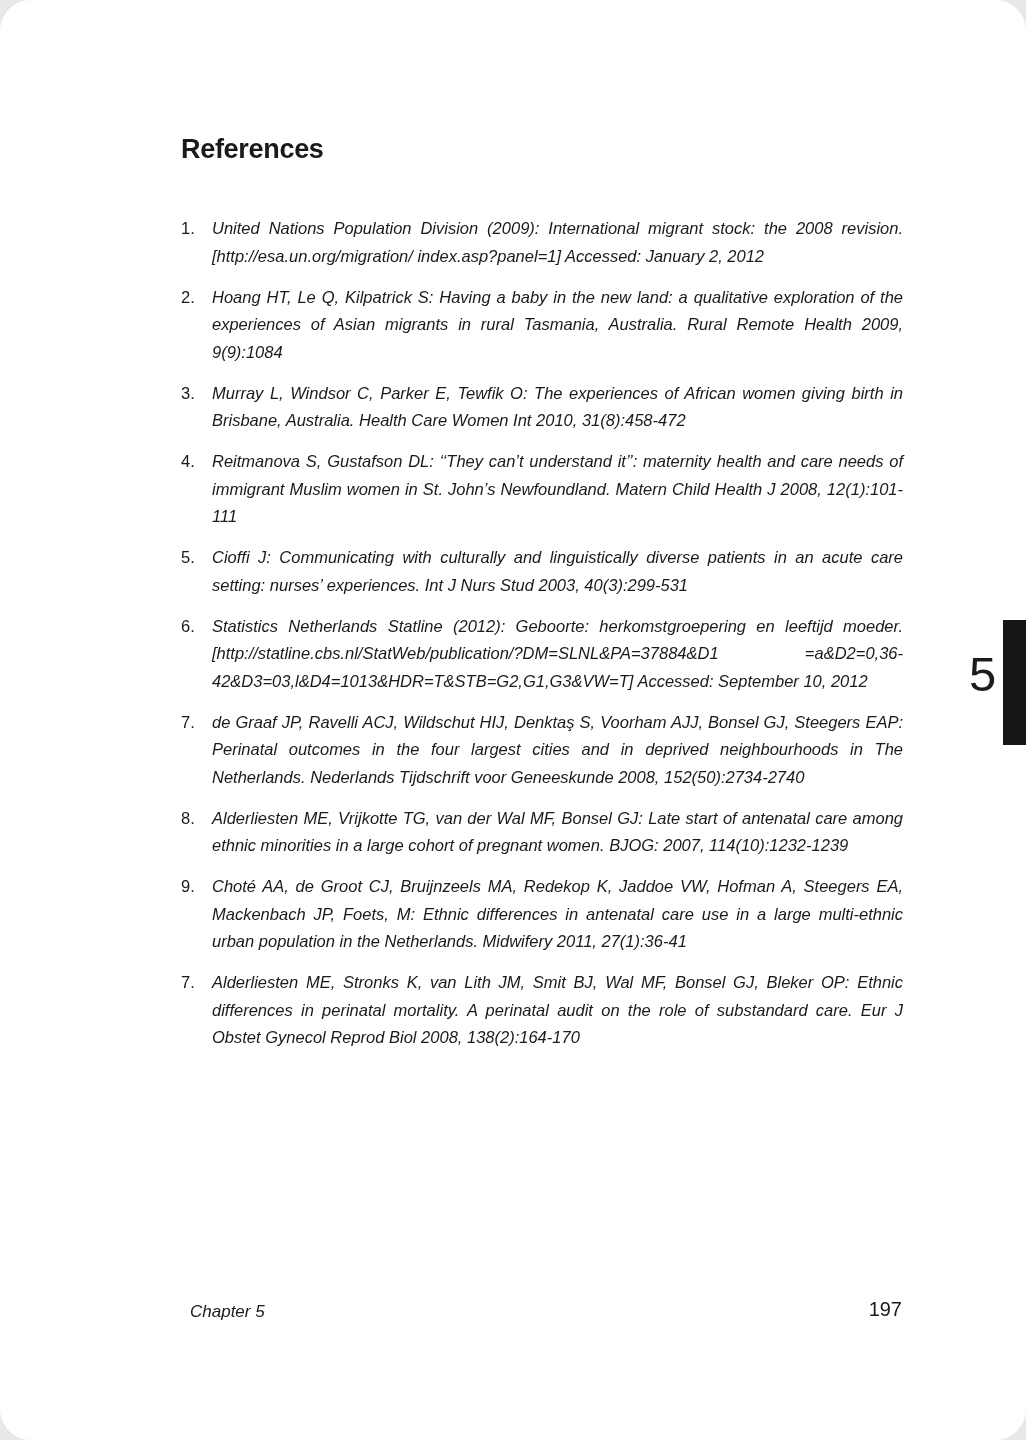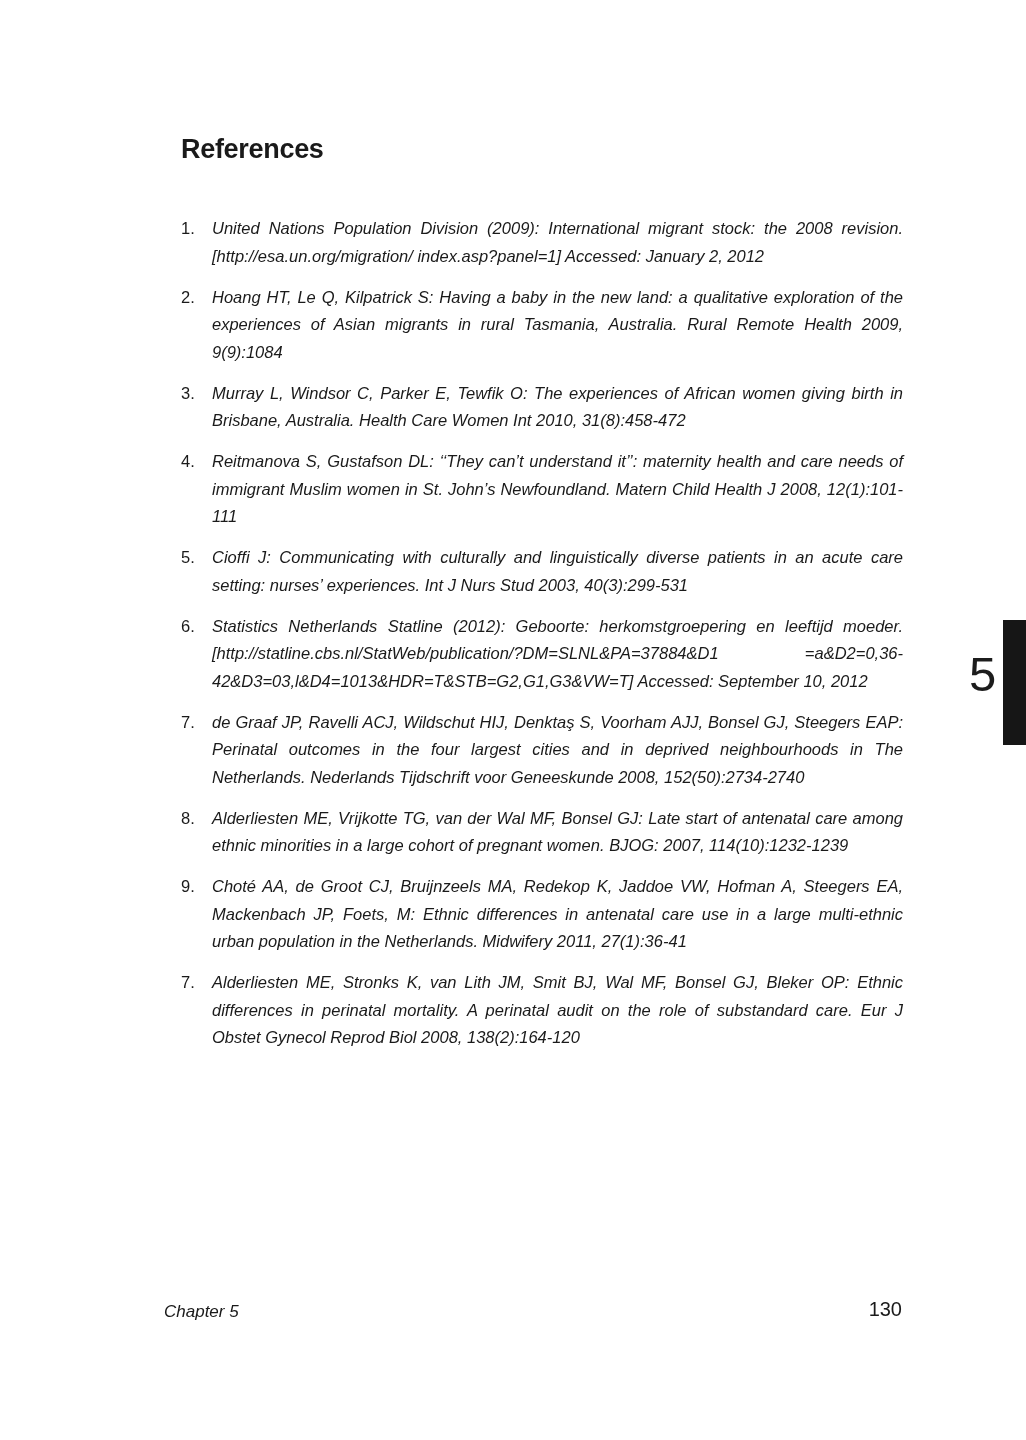--- a/index.html
+++ b/index.html
@@ -9,20 +9,21 @@
   }
   .page {
     position: relative;
     width: 1026px;
     height: 1440px;
     background: #ffffff;
     font-family: "Liberation Sans", sans-serif;
     color: #1a1a1a;
     overflow: hidden;
     margin: 0 auto;
+    border-radius: 31px;
   }
   .heading {
     position: absolute;
     left: 181px;
     top: 116px;
     font-size: 27px;
     font-weight: bold;
     letter-spacing: -0.3px;
   }
   .refs {
@@ -58,21 +59,21 @@
   .chapter-num {
     position: absolute;
     left: 969px;
     top: 650px;
     font-size: 49px;
     line-height: 1;
     color: #1c1c1c;
   }
   .footer-left {
     position: absolute;
-    left: 164px;
+    left: 190px;
     top: 1302px;
     font-style: italic;
     font-size: 17px;
   }
   .footer-right {
     position: absolute;
     right: 124px;
     top: 1298px;
     font-size: 20px;
   }
@@ -116,23 +117,23 @@
     <div class="ref">
       <span class="ref-num">8.</span>
       <span class="ref-text">Alderliesten ME, Vrijkotte TG, van der Wal MF, Bonsel GJ: Late start of antenatal care among ethnic minorities in a large cohort of pregnant women. BJOG: 2007, 114(10):1232-1239</span>
     </div>
     <div class="ref">
       <span class="ref-num">9.</span>
       <span class="ref-text">Choté AA, de Groot CJ, Bruijnzeels MA, Redekop K, Jaddoe VW, Hofman A, Steegers EA, Mackenbach JP, Foets, M: Ethnic differences in antenatal care use in a large multi-ethnic urban population in the Netherlands. Midwifery 2011, 27(1):36-41</span>
     </div>
     <div class="ref">
       <span class="ref-num">7.</span>
-      <span class="ref-text">Alderliesten ME, Stronks K, van Lith JM, Smit BJ, Wal MF, Bonsel GJ, Bleker OP: Ethnic differences in perinatal mortality. A perinatal audit on the role of substandard care. Eur J Obstet Gynecol Reprod Biol 2008, 138(2):164-120</span>
+      <span class="ref-text">Alderliesten ME, Stronks K, van Lith JM, Smit BJ, Wal MF, Bonsel GJ, Bleker OP: Ethnic differences in perinatal mortality. A perinatal audit on the role of substandard care. Eur J Obstet Gynecol Reprod Biol 2008, 138(2):164-170</span>
     </div>
   </div>
 
   <div class="chapter-num">5</div>
   <div class="chapter-tab"></div>
 
   <div class="footer-left">Chapter 5</div>
-  <div class="footer-right">130</div>
+  <div class="footer-right">197</div>
 
 </div>
 
 </body></html>

